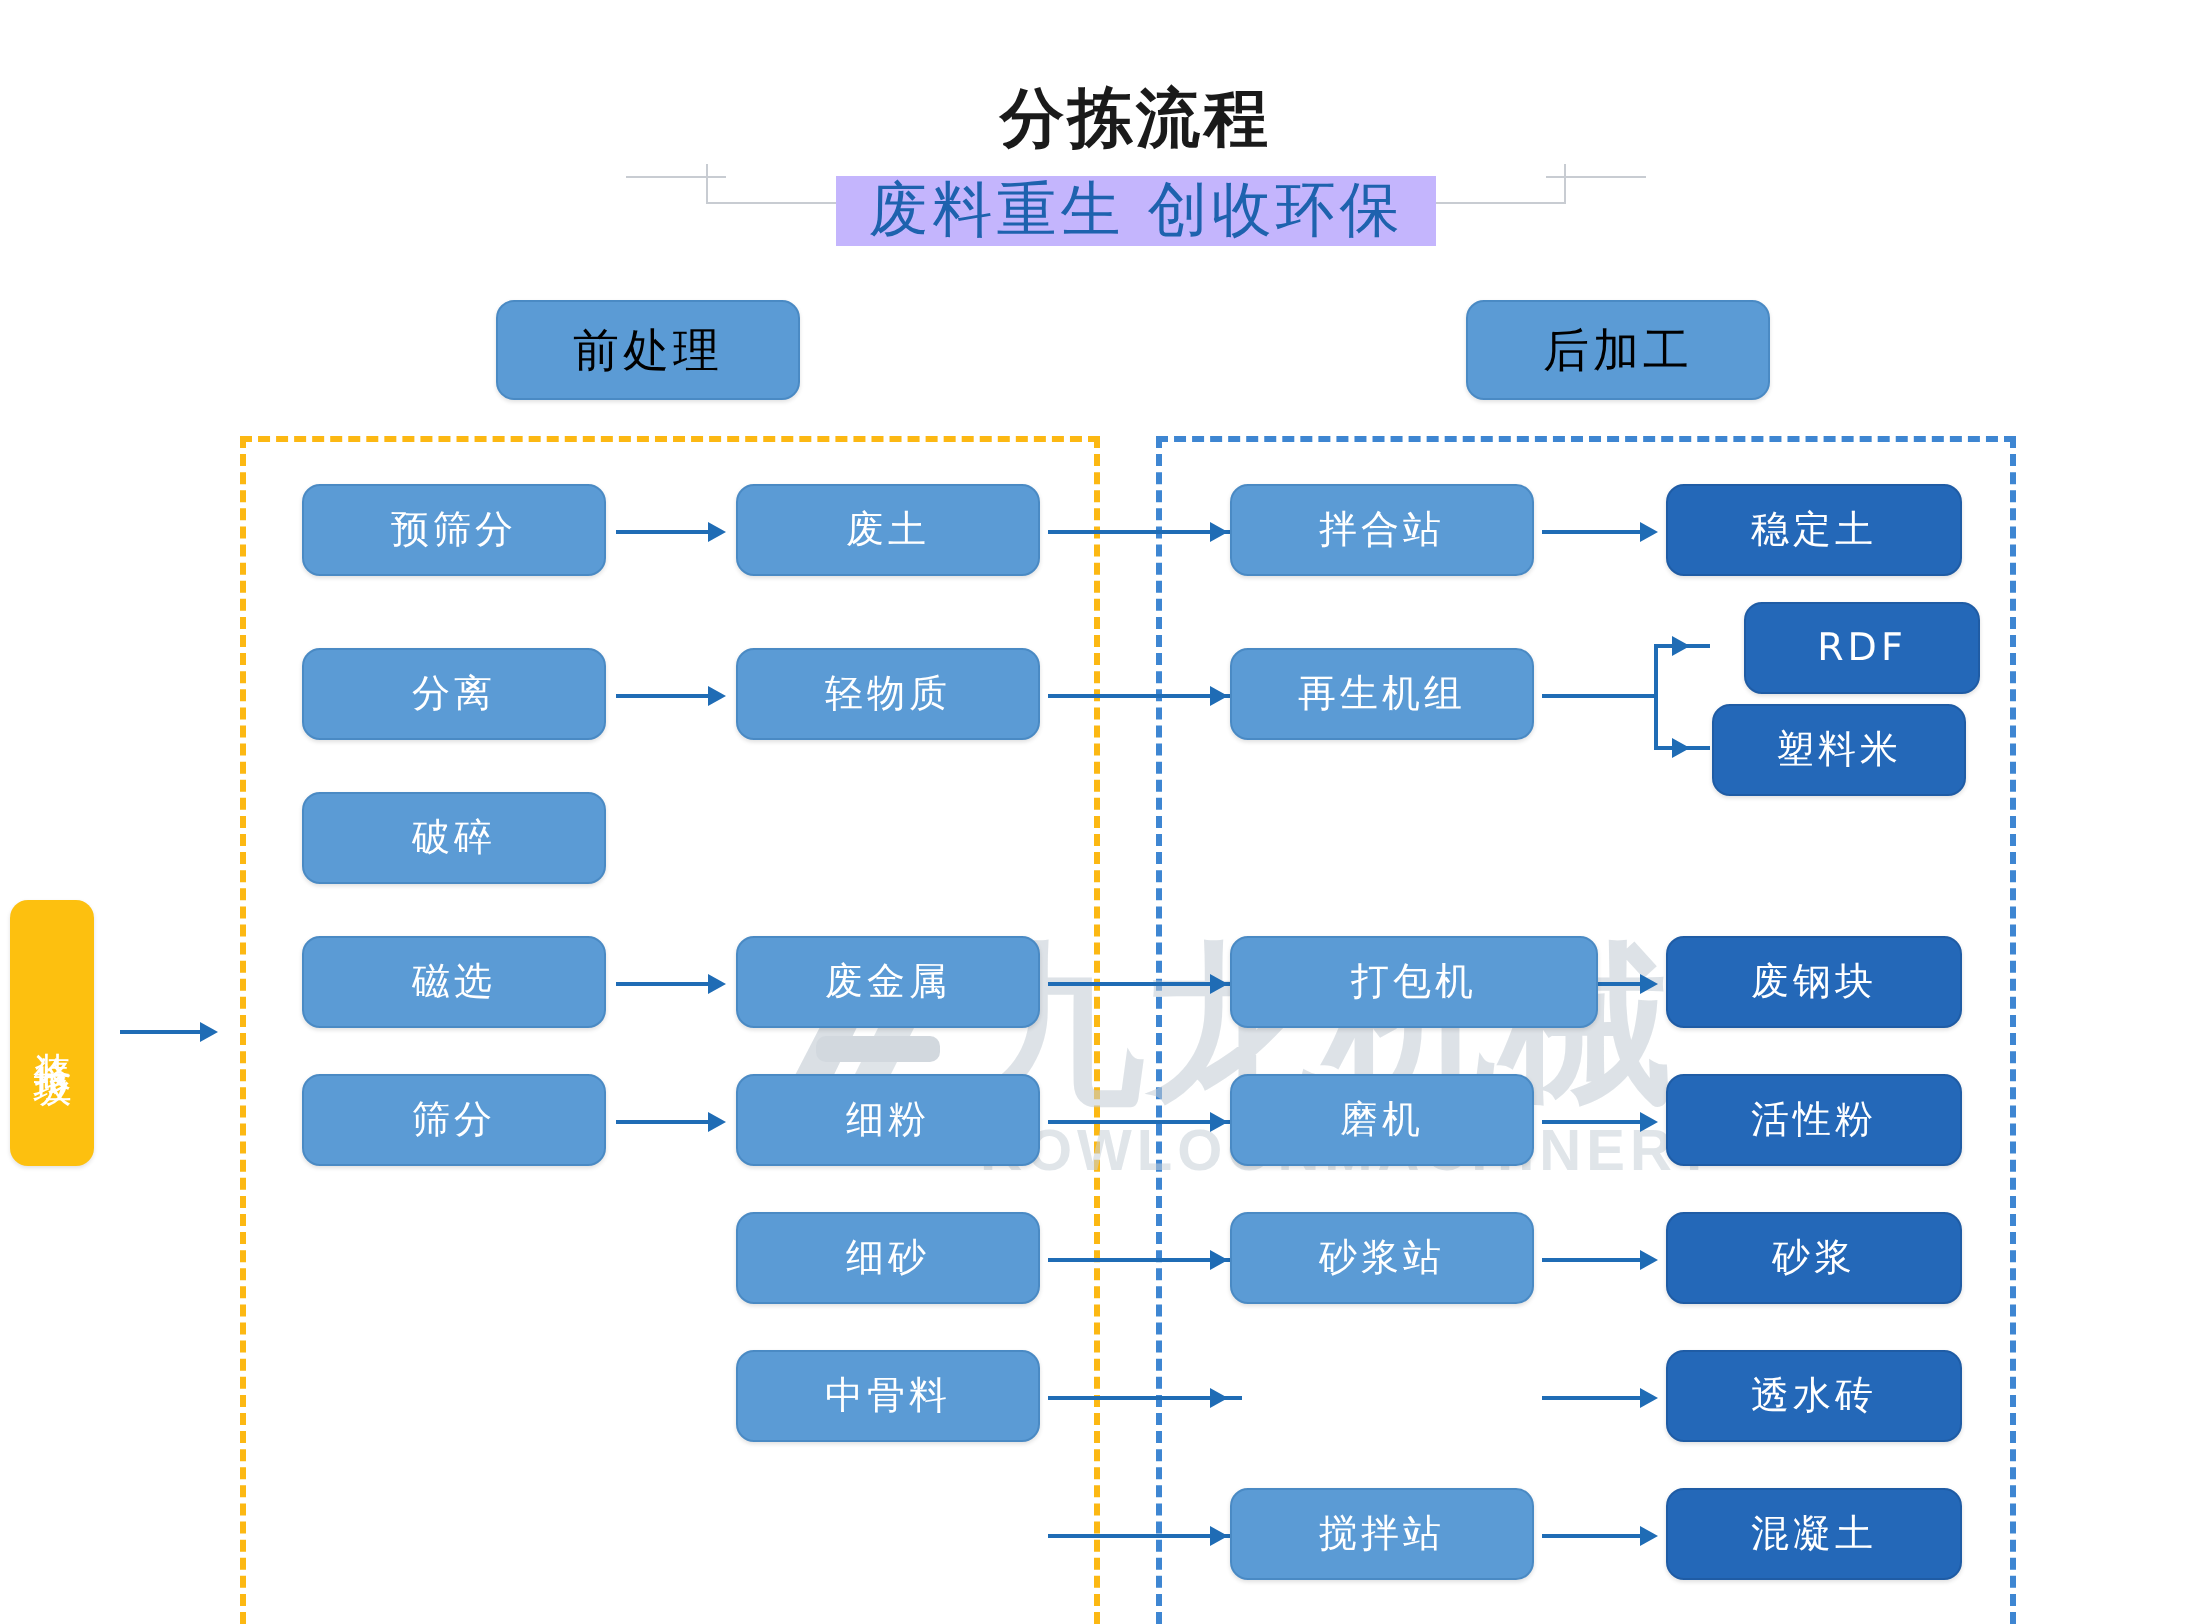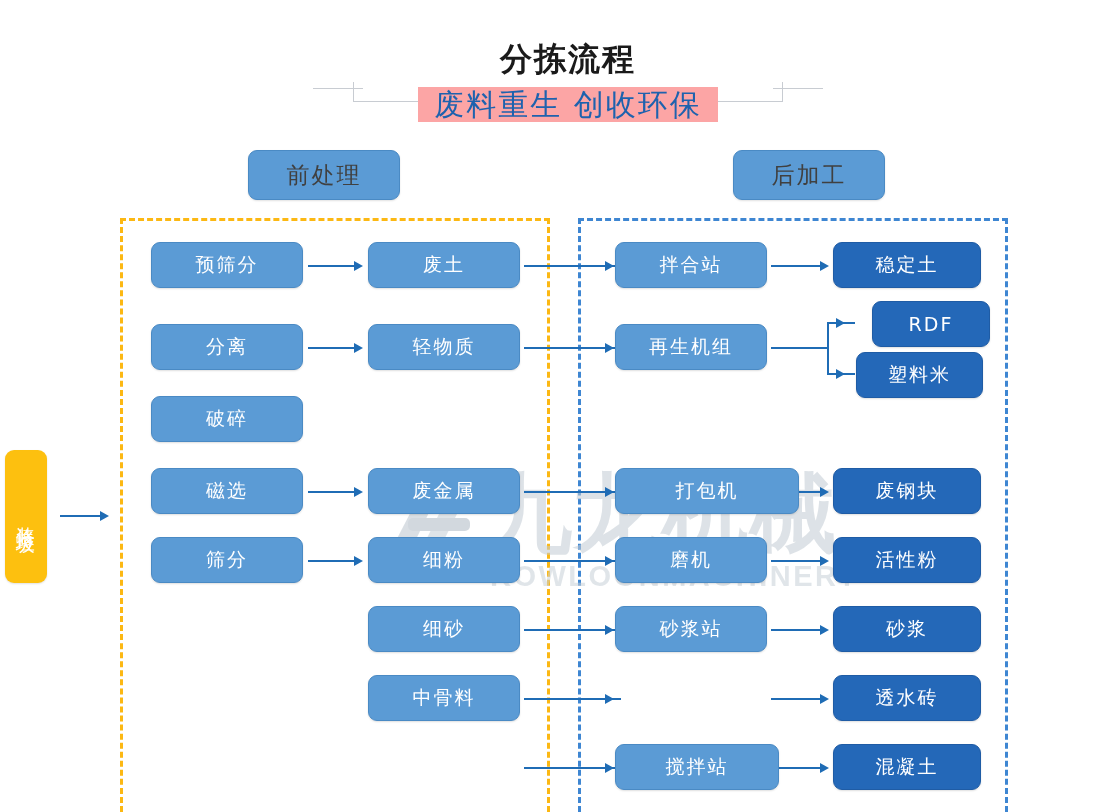--- a/index.html
+++ b/index.html
@@ -48,27 +48,27 @@
     font-size:32px;font-weight:bold;color:#1a1a1a;letter-spacing:2px;
     font-family:"DejaVu Sans",sans-serif;
     background:#fff;
   }
   .hdr-title span{background:#fff;padding:0 14px;}
   .hdr-sub{
     position:absolute;left:0;top:85px;width:1100px;text-align:center;
     font-size:30px;color:#1e62ae;letter-spacing:2px;
     font-family:"DejaVu Sans",sans-serif;
   }
-  .hdr-sub span{background:#fca5a5;padding:0 16px;}
+  .hdr-sub span{background:#c4b5fd;padding:0 16px;}
 
   
   .pill{
     position:absolute;height:48px;border-radius:9px;
     background:#5b9bd5;border:1px solid #4a8ac4;
-    color:#404040;font-size:23px;letter-spacing:2px;
+    color:#000000;font-size:23px;letter-spacing:2px;
     display:flex;align-items:center;justify-content:center;
     box-shadow:0 1px 2px rgba(0,0,0,.12);
     font-family:"DejaVu Sans",sans-serif;z-index:6;
   }
   #pill-pre{left:248px;top:150px;width:150px;}
   #pill-post{left:733px;top:150px;width:150px;}
 
   
   .dash{position:absolute;box-sizing:border-box;z-index:2;}
   #dash-pre{left:120px;top:218px;width:430px;height:594px;border:3px dashed #fcb813;border-bottom:none;}
@@ -216,21 +216,21 @@
   <div class="node n-light" style="left:368px;top:468px;width:152px;">废金属</div>
   <div class="node n-light" style="left:368px;top:537px;width:152px;">细粉</div>
   <div class="node n-light" style="left:368px;top:606px;width:152px;">细砂</div>
   <div class="node n-light" style="left:368px;top:675px;width:152px;">中骨料</div>
 
   <div class="node n-light" style="left:615px;top:242px;width:152px;">拌合站</div>
   <div class="node n-light" style="left:615px;top:324px;width:152px;">再生机组</div>
   <div class="node n-light" style="left:615px;top:468px;width:184px;">打包机</div>
   <div class="node n-light" style="left:615px;top:537px;width:152px;">磨机</div>
   <div class="node n-light" style="left:615px;top:606px;width:152px;">砂浆站</div>
-  <div class="node n-light" style="left:615px;top:744px;width:164px;">搅拌站</div>
+  <div class="node n-light" style="left:615px;top:744px;width:152px;">搅拌站</div>
 
   <div class="node n-dark" style="left:833px;top:242px;width:148px;">稳定土</div>
   <div class="node n-dark" style="left:872px;top:301px;width:118px;">RDF</div>
   <div class="node n-dark" style="left:856px;top:352px;width:127px;">塑料米</div>
   <div class="node n-dark" style="left:833px;top:468px;width:148px;">废钢块</div>
   <div class="node n-dark" style="left:833px;top:537px;width:148px;">活性粉</div>
   <div class="node n-dark" style="left:833px;top:606px;width:148px;">砂浆</div>
   <div class="node n-dark" style="left:833px;top:675px;width:148px;">透水砖</div>
   <div class="node n-dark" style="left:833px;top:744px;width:148px;">混凝土</div>
 

